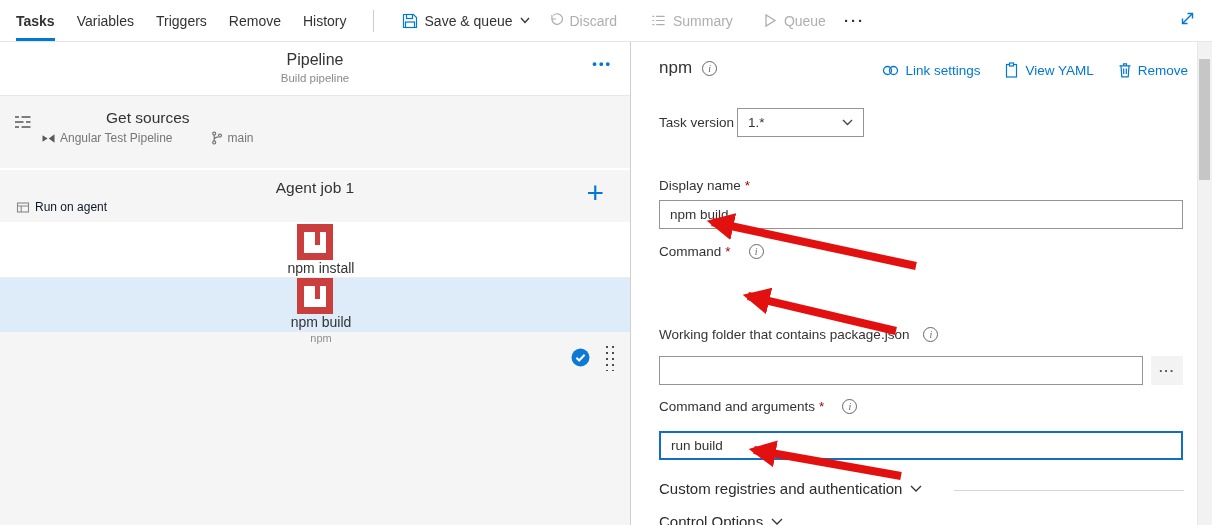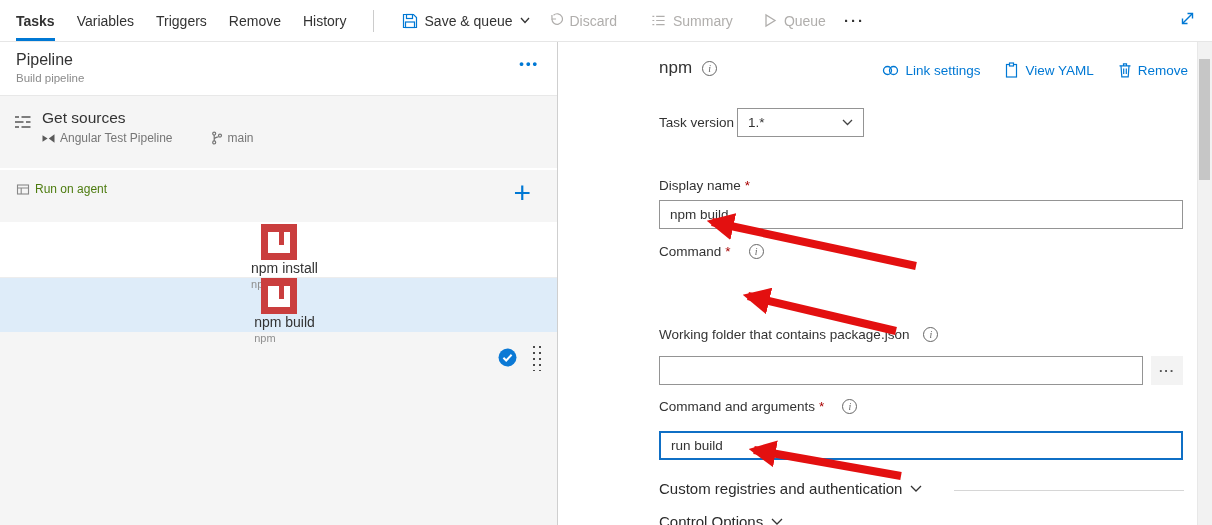--- a/index.html
+++ b/index.html
@@ -14,37 +14,37 @@
   .tab.active::after { content:""; position:absolute; left:0; right:0; bottom:1px; height:3px; background:#0078d4; }
   .vdiv { width:1px; height:22px; background:#ccc; margin:0 10px 0 4px; }
   .tb-btn { display:flex; align-items:center; gap:7px; font-size:14px; color:#333; background:none; border:none;
             font-family:inherit; margin-left:18px; cursor:pointer; }
   .tb-btn.disabled { color:#b0aeac; cursor:default; }
   .tb-btn svg { display:block; }
   .tb-more { font-size:15px; font-weight:700; letter-spacing:2px; color:#333; margin-left:18px; cursor:pointer; }
   .tb-expand { margin-left:auto; cursor:pointer; }
 
   
-  .left { position:absolute; left:0; top:42px; width:558px; height:483px; background:#f5f5f5; border-right:1px solid #cfcfcf; }
+  .left { position:absolute; left:0; top:42px; width:631px; height:483px; background:#f5f5f5; border-right:1px solid #cfcfcf;text-align:center; }
   .pipe-head { background:#fff; height:54px; padding:9px 16px; border-bottom:1px solid #e8e8e8; position:relative; }
   .pipe-title { font-size:16px; color:#333; }
   .pipe-sub { font-size:11.5px; color:#8a8a8a; margin-top:3px; }
   .pipe-menu { position:absolute; right:18px; top:14px; color:#0078d4; font-size:13px; font-weight:900; letter-spacing:2px; cursor:pointer; }
 
   .src-block { height:74px; padding:13px 16px 0 14px; border-bottom:2px solid #fff; display:flex; }
   .src-icon { margin-top:5px; }
   .src-text { margin-left:10px; }
   .src-title { font-size:15.5px; color:#333; }
   .src-meta { display:flex; align-items:center; margin-top:4px; font-size:12px; color:#767676; }
   .src-meta .branch { margin-left:38px; display:flex; align-items:center; }
   .src-meta svg { margin-right:5px; }
 
   .job-head { height:54px; padding:9px 16px; border-bottom:2px solid #fff; position:relative; }
   .job-title { font-size:15.5px; color:#333; }
-  .job-meta { display:flex; align-items:center; font-size:12px; color:#4d7c0f; margin-top:3px; }
+  .job-meta { display:flex; align-items:center; font-size:12px; color:#0f172a; margin-top:3px; }
   .job-meta svg { margin-right:5px; }
   .job-add { position:absolute; right:26px; top:8px; font-size:30px; font-weight:100; color:#0078d4; cursor:pointer; line-height:30px; }
 
   .task-row { height:54px; display:flex; align-items:center; padding:0 14px; background:#fff; border-bottom:1px solid #ededed; cursor:pointer;flex-direction:column; }
   .task-row.selected { background:#deecf9; border-bottom:1px solid #deecf9; }
   .npm-icon { width:36px; height:36px; background:#ca3e3e; position:relative; flex:none; }
   .npm-white { position:absolute; left:7px; right:7px; top:8px; bottom:7px; background:#fff; }
   .npm-stripe { position:absolute; left:18px; width:5px; top:8px; height:13px; background:#ca3e3e; }
   .task-text { margin-left:12px; }
   .task-title { font-size:14px; color:#333; }
@@ -166,20 +166,21 @@
               <circle cx="9" cy="4.6" r="1.5"></circle>
             <path d="M3.2 4.1 v5.8 M3.2 8.6 c0-2.2 2.6-2.2 4.3-2.9"></path>
           </svg>
           <span>main</span>
         </span>
       </div>
     </div>
   </div>
 
   <div class="job-head">
+    <div class="job-title">Agent job 1</div>
     <div class="job-meta">
       <svg width="14" height="13" viewBox="0 0 14 13" fill="none" stroke="#888" stroke-width="1.1">
         <rect x="1.5" y="2" width="11" height="9"></rect>
           <path d="M1.5 5 h11 M5.2 5 v6"></path>
       </svg>
       <span>Run on agent</span>
     </div>
     <div class="job-add">+</div>
   </div>
 

